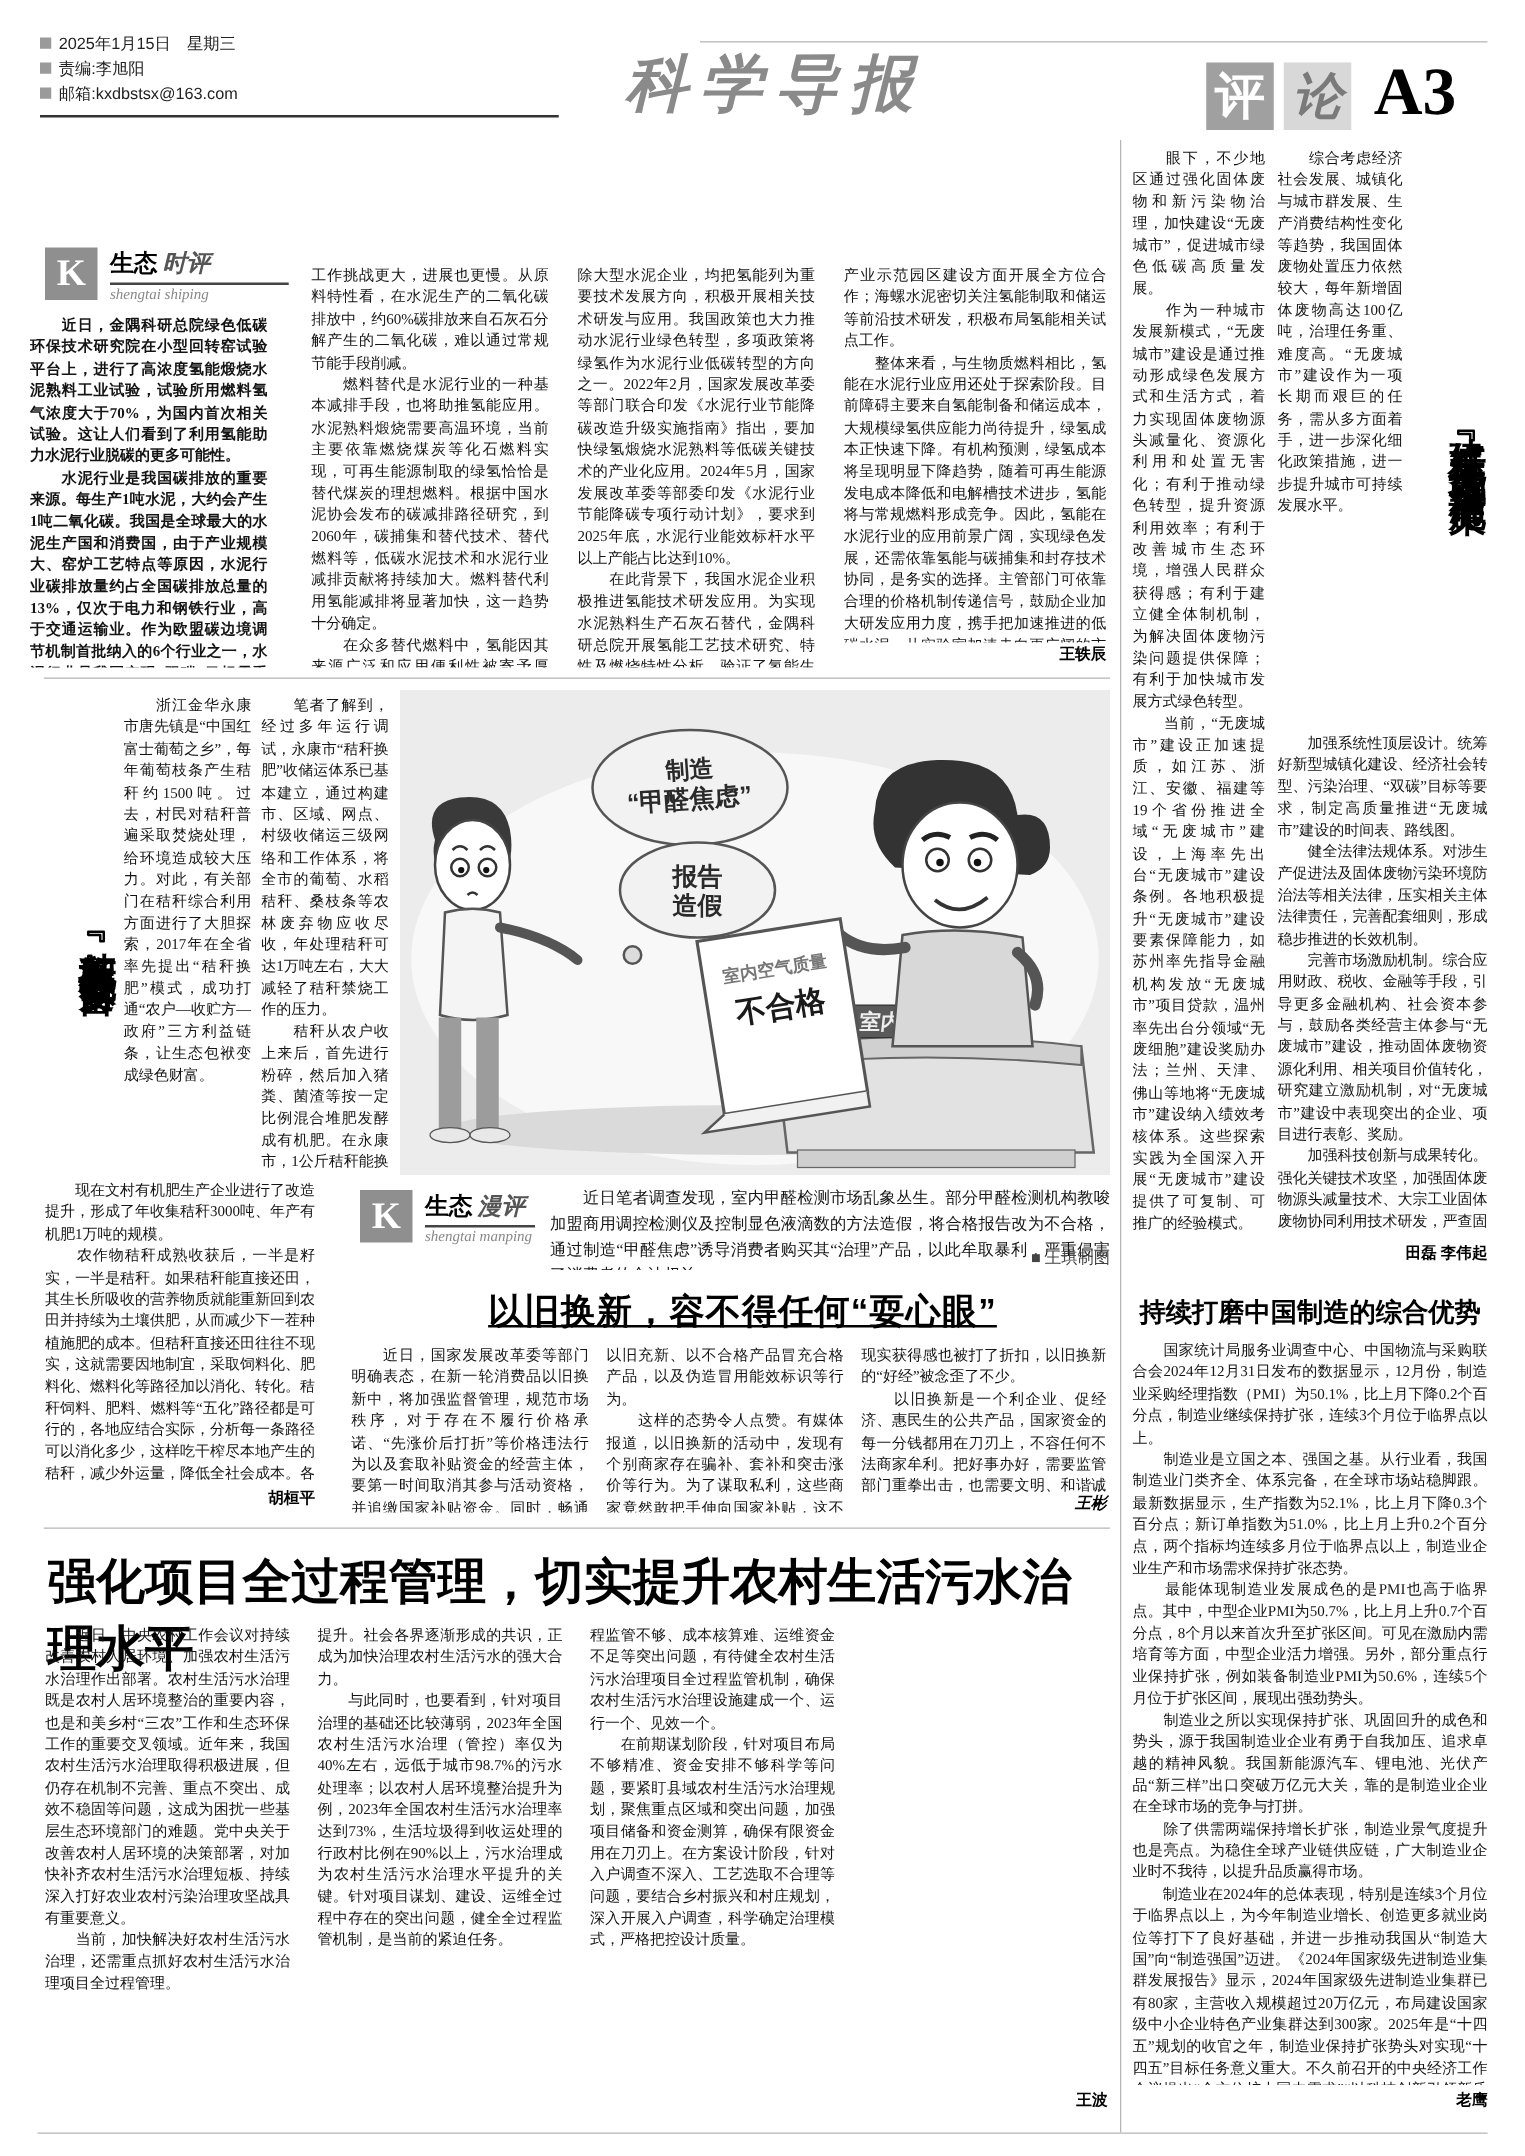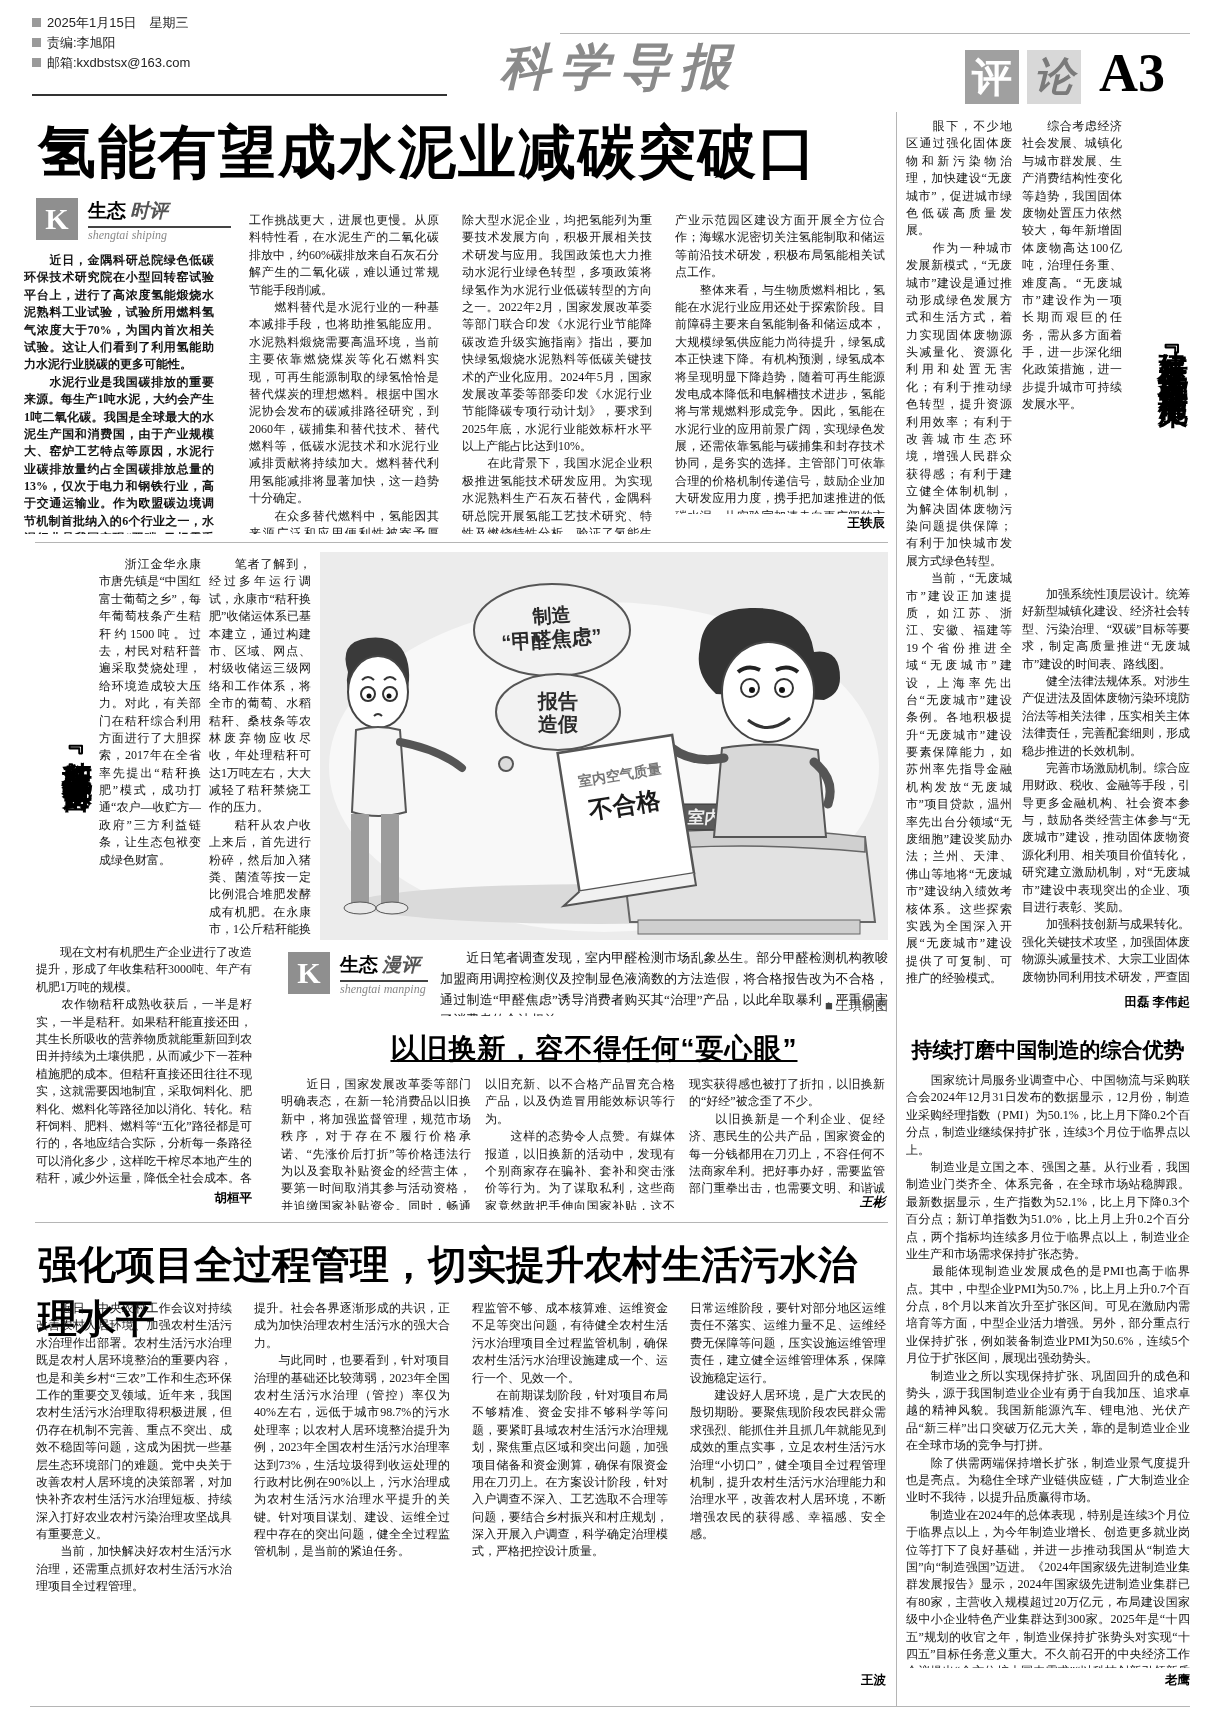--- a/index.html
+++ b/index.html
@@ -35,37 +35,36 @@
   .headline-bottom{font-size:39px;font-weight:900;color:#000;letter-spacing:0px;}
   .vert-headline{writing-mode:vertical-rl;text-orientation:upright;font-weight:900;color:#000;
                  font-family:"Liberation Sans","DejaVu Sans",sans-serif;line-height:1;}
   .caption{font-size:13px;line-height:1.6;text-align:justify;color:#141414;}
 </style>
 </head>
 <body>
 
 <div id="paper">
 
-  <div class="abs" style="left:32px;top:12px;width:415px;border-bottom:2px solid #333;padding-bottom:20px;">
+  <div class="abs" style="left:32px;top:24px;width:415px;border-bottom:2px solid #333;padding-bottom:6px;">
     <div class="hd-line"><span class="sq"></span><span>2025年1月15日　星期三</span></div>
     <div class="hd-line"><span class="sq"></span><span>责编:李旭阳</span></div>
     <div class="hd-line"><span class="sq"></span><span>邮箱:kxdbstsx@163.com</span></div>
   </div>
 
   <div class="rule-h" style="left:560px;top:33px;width:630px;"></div>
 
   <div class="abs masthead" style="left:500px;top:34px;">科学导报</div>
 
   <div class="abs" style="left:965px;top:42px;">
     <span class="secbox hei" style="background:#a0a0a0;color:#fff;">评</span>
     <span class="secbox" style="background:#d8d8d8;color:#7a7a7a;font-style:italic;margin-left:4px;font-family:'Liberation Serif',serif;">论</span>
     <span class="pageno" style="margin-left:14px;">A3</span>
   </div>
 
-  <div class="abs hei headline-main" style="left:38px;top:120px;width:820px;">氢能有望成水泥业减碳突破口</div>
 
   <div class="marker" style="left:36px;top:198px;width:195px;">
     <div class="kbox">K</div>
     <div class="mtxt">
       <span class="bold-cn">生态</span>
       <span class="script-cn">时评</span>
     </div>
     <div class="pinyin">shengtai shiping</div>
   </div>
 
@@ -202,18 +201,16 @@
   <div class="byline" style="left:906px;top:1672px;width:284px;">老鹰</div>
 
   <div class="rule-h" style="left:35px;top:1222px;width:853px;"></div>
   <div class="abs hei headline-bottom" style="left:38px;top:1238px;width:850px;">强化项目全过程管理，切实提升农村生活污水治理水平</div>
   <div class="col" style="left:36px;top:1300px;width:196px;height:392px;">　　近日，中央农村工作会议对持续改善农村人居环境、加强农村生活污水治理作出部署。农村生活污水治理既是农村人居环境整治的重要内容，也是和美乡村“三农”工作和生态环保工作的重要交叉领域。近年来，我国农村生活污水治理取得积极进展，但仍存在机制不完善、重点不突出、成效不稳固等问题，这成为困扰一些基层生态环境部门的难题。党中央关于改善农村人居环境的决策部署，对加快补齐农村生活污水治理短板、持续深入打好农业农村污染治理攻坚战具有重要意义。
 　　当前，加快解决好农村生活污水治理，还需重点抓好农村生活污水治理项目全过程管理。</div>
   <div class="col" style="left:254px;top:1300px;width:196px;height:392px;">提升。社会各界逐渐形成的共识，正成为加快治理农村生活污水的强大合力。
 　　与此同时，也要看到，针对项目治理的基础还比较薄弱，2023年全国农村生活污水治理（管控）率仅为40%左右，远低于城市98.7%的污水处理率；以农村人居环境整治提升为例，2023年全国农村生活污水治理率达到73%，生活垃圾得到收运处理的行政村比例在90%以上，污水治理成为农村生活污水治理水平提升的关键。针对项目谋划、建设、运维全过程中存在的突出问题，健全全过程监管机制，是当前的紧迫任务。</div>
   <div class="col" style="left:472px;top:1300px;width:196px;height:392px;">程监管不够、成本核算难、运维资金不足等突出问题，有待健全农村生活污水治理项目全过程监管机制，确保农村生活污水治理设施建成一个、运行一个、见效一个。
 　　在前期谋划阶段，针对项目布局不够精准、资金安排不够科学等问题，要紧盯县域农村生活污水治理规划，聚焦重点区域和突出问题，加强项目储备和资金测算，确保有限资金用在刀刃上。在方案设计阶段，针对入户调查不深入、工艺选取不合理等问题，要结合乡村振兴和村庄规划，深入开展入户调查，科学确定治理模式，严格把控设计质量。</div>
-  <div class="col" style="left:690px;top:1300px;width:196px;height:372px;">日常运维阶段，要针对部分地区运维责任不落实、运维力量不足、运维经费无保障等问题，压实设施运维管理责任，建立健全运维管理体系，保障设施稳定运行。
-　　建设好人居环境，是广大农民的殷切期盼。要聚焦现阶段农民群众需求强烈、能抓住并且抓几年就能见到成效的重点实事，立足农村生活污水治理“小切口”，健全项目全过程管理机制，提升农村生活污水治理能力和治理水平，改善农村人居环境，不断增强农民的获得感、幸福感、安全感。</div>
   <div class="byline" style="left:690px;top:1672px;width:196px;">王波</div>
 
   <div class="rule-h" style="left:30px;top:1706px;width:1160px;"></div>
 </div>
 
 </body></html>

